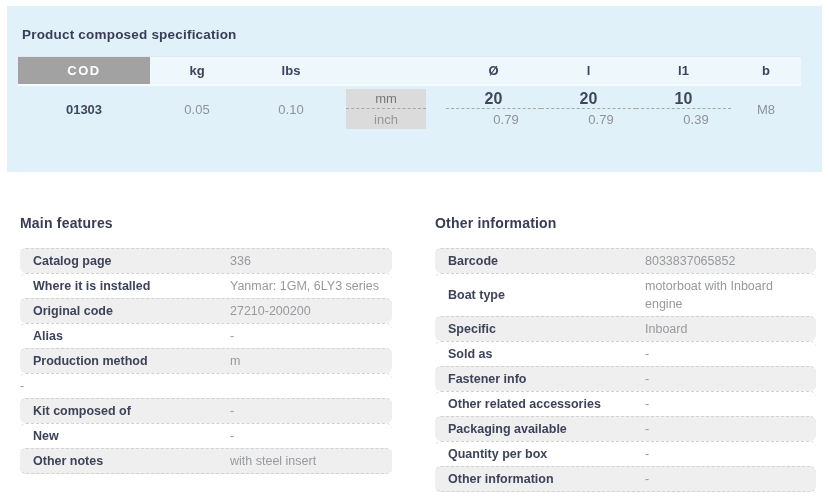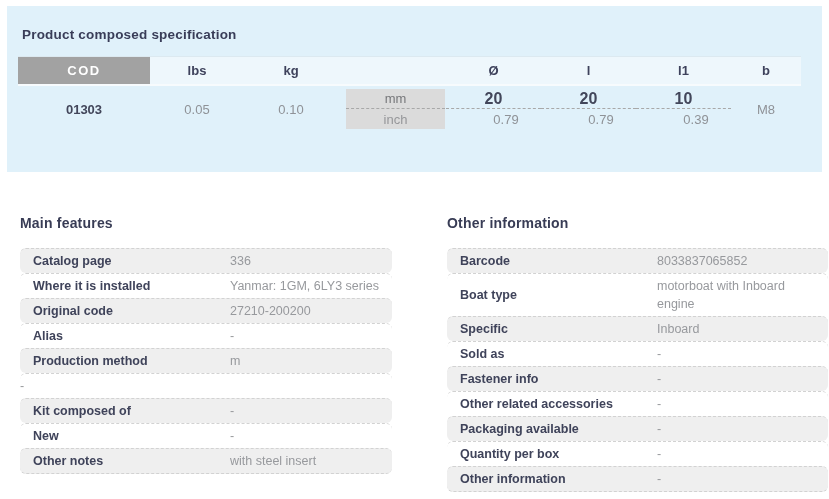--- a/index.html
+++ b/index.html
@@ -19,33 +19,33 @@
   .hcell { display:flex; align-items:center; justify-content:center;
            font-size:13px; font-weight:700; color:#3e425c; }
   .hcell.cod { background:#a2a2a2; color:#ffffff; font-size:13px; letter-spacing:1.5px; }
 
   .spec-body { margin-top:3px; }
   .vcell { height:41px; display:flex; align-items:center; justify-content:center; font-size:13px; }
   .code-cell  { font-weight:700; color:#42465a; }
   .muted-cell { color:#8f9297; }
 
   .unit-col  { height:41px; }
-  .unit-box  { margin-left:8px; width:99px; background:#dbdbdb; }
+  .unit-box  { margin-left:8px; width:80px; background:#dbdbdb; }
   .u-line    { height:20px; display:flex; align-items:center; justify-content:center; font-size:13px; }
   .u-top     { color:#76777a; border-bottom:1px dashed #a8a8a8; }
   .u-bot     { color:#96979a; }
 
   .num-col { height:41px; }
   .n-top   { height:20px; display:flex; align-items:center; justify-content:center;
              font-size:16px; font-weight:700; color:#42465a; border-bottom:1px dashed #a8a8a8; }
   .n-bot   { height:20px; display:flex; align-items:center; justify-content:center;
              font-size:13px; color:#8f9297;padding-left:25px; }
 
   
-  .info-section { display:flex; gap:55px; margin:43px 19px 0 20px; }
+  .info-section { display:flex; gap:43px; margin:43px 19px 0 20px; }
   .info-col   { flex:0 0 auto; }
   .info-col.left  { width:372px; }
   .info-col.right { width:381px; }
   .info-title { font-size:14px; font-weight:700; color:#383c55; margin-bottom:17px; letter-spacing:.2px; }
 
   .irow { display:grid; grid-template-columns:210px 1fr; align-items:center;
           min-height:24.5px; border-top:1px dashed #d2d2d2; padding:3px 0;border-radius:6px; }
   .irow:last-child { border-bottom:1px dashed #d2d2d2; }
   .irow.alt { background:#efefef; }
   .ilabel { padding-left:13px; font-size:12.5px; font-weight:700; color:#3f435a; line-height:18px; }
@@ -56,22 +56,22 @@
 
 <div>
 
   <section class="spec-panel">
     <h2 class="spec-title">Product composed specification</h2>
 
     <div class="spec-table">
 
       <div class="spec-grid spec-header">
         <div class="hcell cod">COD</div>
+        <div class="hcell">kg</div>
         <div class="hcell">lbs</div>
-        <div class="hcell">kg</div>
         <div class="hcell"></div>
         <div class="hcell">Ø</div>
         <div class="hcell">l</div>
         <div class="hcell">l1</div>
         <div class="hcell">b</div>
       </div>
 
       <div class="spec-grid spec-body">
         <div class="vcell code-cell">01303</div>
         <div class="vcell muted-cell">0.05</div>

